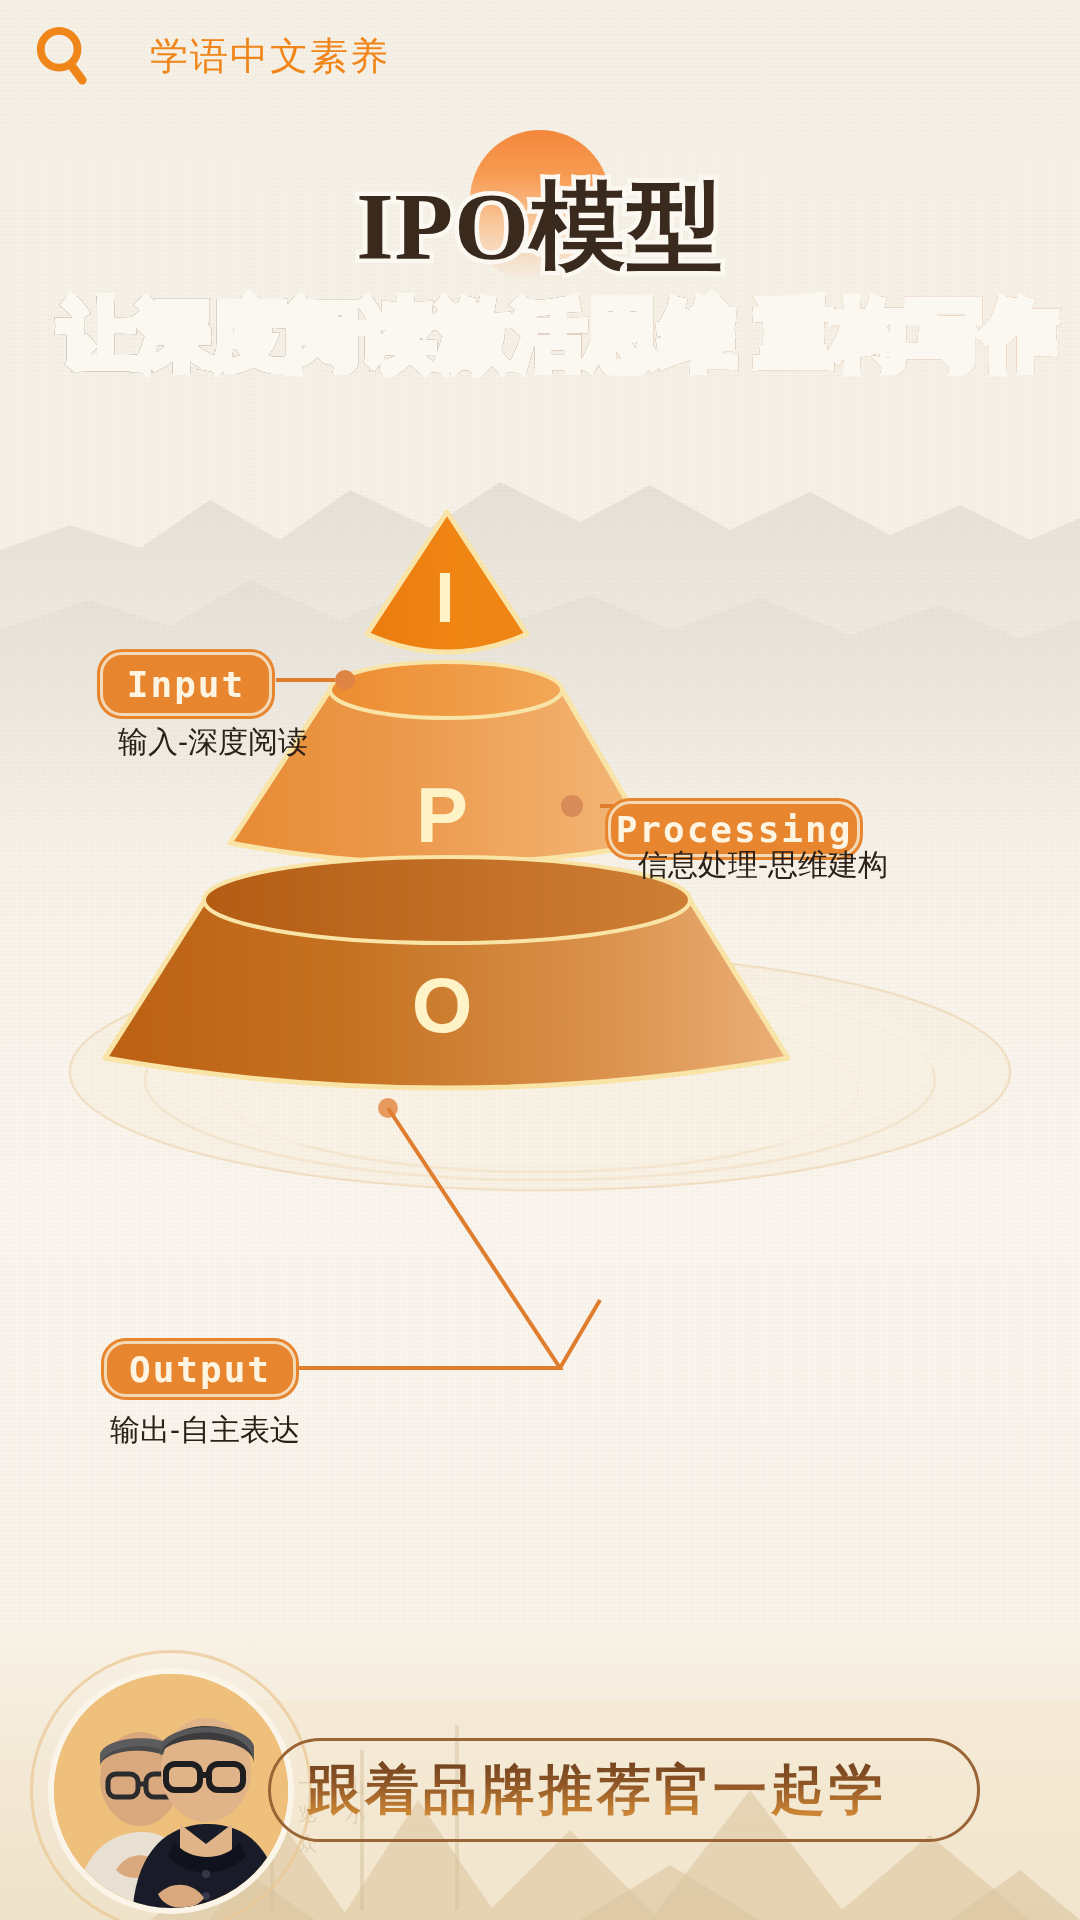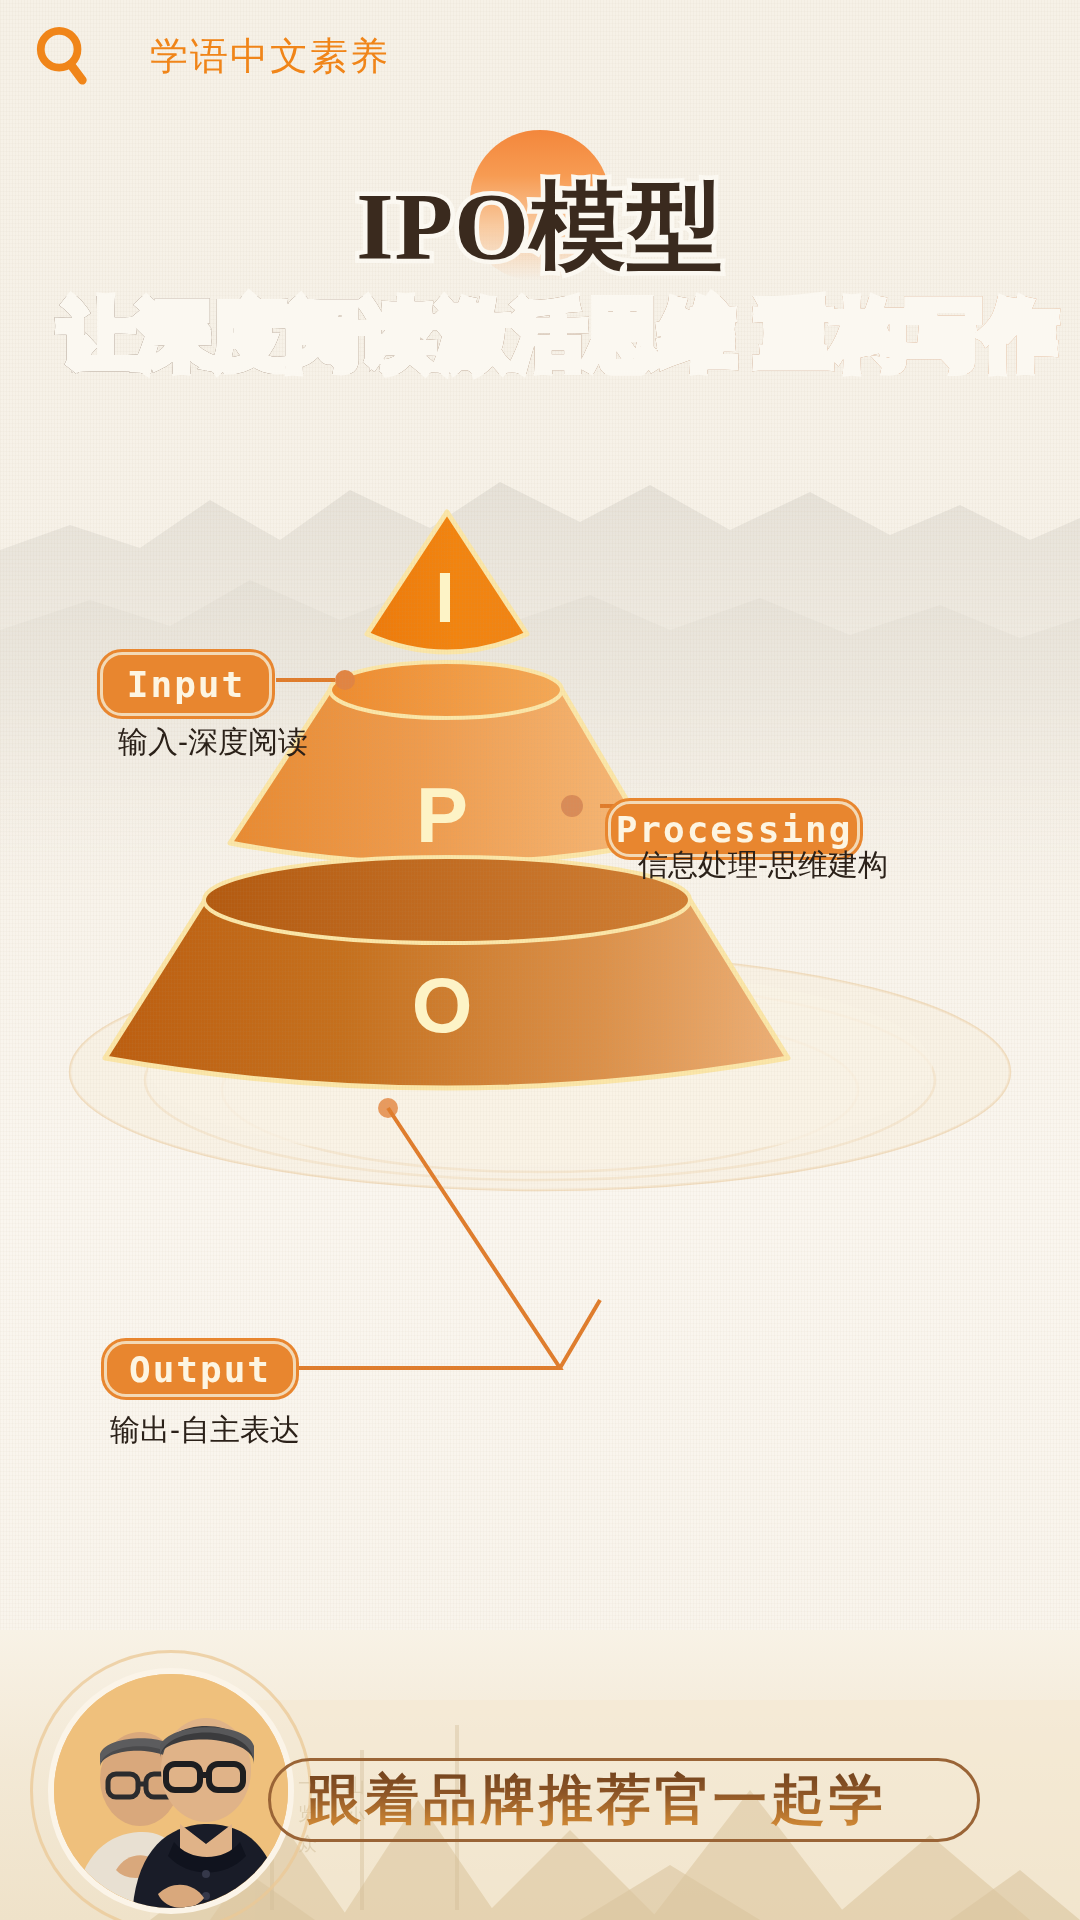--- a/index.html
+++ b/index.html
@@ -125,21 +125,21 @@
     border:6px solid #FBF4E8;
     overflow:hidden;
   }
   .avatar-ring{
     position:absolute; left:30px; bottom:-12px;
     width:282px; height:282px; border-radius:50%;
     border:3px solid rgba(235,200,150,.75);
   }
   .cta{
     position:absolute; left:268px; bottom:78px;
-    width:712px; height:84px;
+    width:712px; height:104px;
     border:3px solid #9A6436;
     border-radius:52px;
     display:flex; align-items:center;
     padding-left:36px;
   }
   .cta-text{
     font-size:54px; font-weight:bold; letter-spacing:4px;
     background:linear-gradient(180deg,#6B3E1C 0%,#8D5526 40%,#C98333 80%,#D69446 100%);
     -webkit-background-clip:text; background-clip:text; color:transparent;
     white-space:nowrap;

